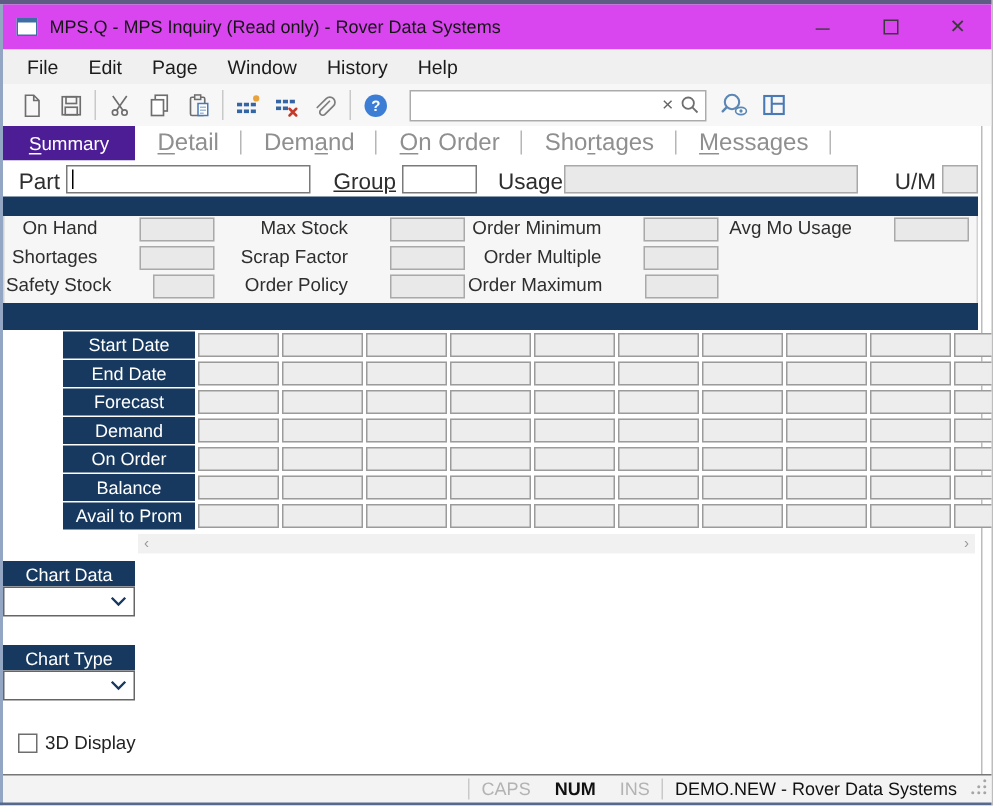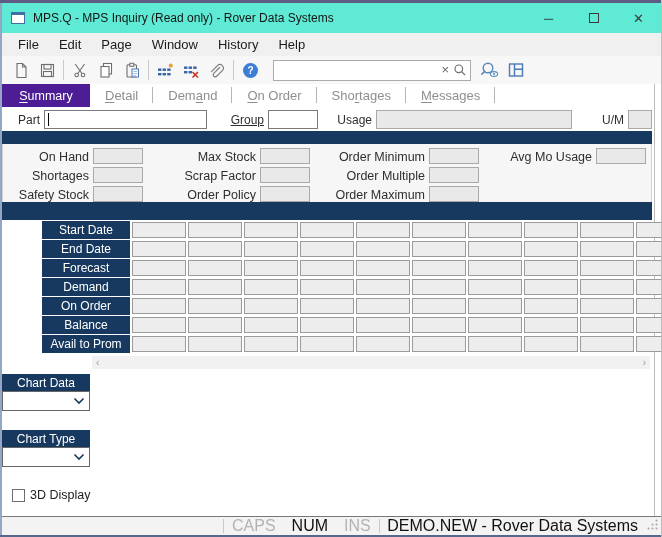--- a/index.html
+++ b/index.html
@@ -8,21 +8,21 @@
   .window { position:relative; width:662px; height:537px; background:#fff; overflow:hidden;
             border-right:1px solid #bdbdbd; }
   .abs { position:absolute; }
 
   
   .top-strip { left:0; top:0; width:662px; height:3px; background:#5f5c84; }
   .left-edge { left:0; top:3px; width:2px; height:534px; background:#93a6c3; }
   .bottom-edge { left:0; top:535px; width:662px; height:2px; background:#56688c; }
 
   
-  .titlebar { left:2px; top:3px; width:659px; height:30px; background:#5eead4; display:flex; align-items:center; }
+  .titlebar { left:2px; top:3px; width:659px; height:30px; background:#d946ef; display:flex; align-items:center; }
   .app-icon { width:14px; height:12px; border:1px solid #3f6ea5; border-top:3px solid #3f6ea5; background:#fff; margin-left:9px; }
   .title-text { font-size:12px; color:#151515; margin-left:8px; white-space:nowrap; }
   .winbtns { margin-left:auto; display:flex; height:100%; }
   .winbtn { width:45px; height:100%; display:flex; align-items:center; justify-content:center;
             font-size:13px; color:#3a3a3a; }
   .maxglyph { width:10px; height:10px; border:1px solid #3a3a3a; display:inline-block; }
 
   
   .menubar { left:2px; top:33px; width:659px; height:23px; background:#f0f0f0; display:flex; align-items:center; padding-left:6px; }
   .menu-item { font-size:13px; color:#1b1b1b; padding:2px 10px; }
@@ -32,37 +32,37 @@
   .tbtn { width:26px; height:24px; display:flex; align-items:center; justify-content:center; }
   .tsep { width:1px; height:20px; background:#c9c9c9; margin:0 3px; }
   .searchwrap { position:relative; margin-left:10px; }
   .searchbox { width:198px; height:21px; border:1px solid #ababab; background:#fff; font-size:12px; padding:0 36px 0 5px; outline:none; }
   .search-clear { position:absolute; right:22px; top:2px; font-size:13px; color:#666; }
   .search-mag { position:absolute; right:4px; top:3px; }
 
   
   .tabbar { left:2px; top:84px; width:652px; height:23px; background:#fff; display:flex; align-items:stretch; }
   .tab-sel { width:88px; background:#4c1d95; color:#fff; display:flex; align-items:center; justify-content:center; font-size:12.5px; }
-  .tab { display:flex; align-items:center; padding:0 15px; font-size:13px; color:#8f8f8f; position:relative; }
+  .tab { display:flex; align-items:center; padding:0 15px; font-size:16px; color:#8f8f8f; position:relative; }
   .tab:after { content:""; position:absolute; right:0; top:3px; height:16px; width:1px; background:#b6b6b6; }
   .accel { text-decoration:underline; text-underline-offset:2px; }
 
   .content { left:2px; top:107px; width:652px; height:409px; background:#fff; }
   .vline { left:654px; top:84px; width:1px; height:432px; background:#bcbcbc; }
 
-  .lbl { position:absolute; font-size:12px; color:#2e2e2e; text-align:right; white-space:nowrap; }
+  .lbl { position:absolute; font-size:15px; color:#2e2e2e; text-align:right; white-space:nowrap; }
   .inp { position:absolute; border:1px solid #7a7a7a; background:#fff; }
   .inp.dis { background:#e9e9e9; border:1px solid #a9a9a9; }
   .caret { position:absolute; left:3px; top:2px; width:1px; height:13px; background:#000; }
 
   .navybar { position:absolute; background:#17395f; }
   .fields-panel { position:absolute; left:0; top:37px; width:650px; height:58px; background:#f6f6f6;
                   border-left:1px solid #d2d2d2; border-right:1px solid #d2d2d2; }
   .fcol { position:absolute; display:flex; flex-direction:column; }
-  .frow { display:flex; align-items:flex-end; justify-content:flex-end; height:19px; }
+  .frow { display:flex; align-items:flex-start; justify-content:flex-end; height:19px;gap:24px; }
   .frow .flbl { font-size:12.5px; color:#2e2e2e; margin-right:4px; white-space:nowrap; }
   .frow .finp { width:50px; height:16px; background:#e9e9e9; border:1px solid #a9a9a9; }
 
   
   .grid { position:absolute; left:0; top:114px; width:650px;margin-left:40px; }
   .trow { position:relative; height:19px; }
   .rowlabel { position:absolute; left:0; top:0; width:88px; height:18px; background:#17395f; color:#fff;
               font-size:12px; display:flex; align-items:center; justify-content:center; }
   .cells { position:absolute; left:90px; top:1px; display:flex; }
   .cell { width:54px; height:16px; background:#ededed; border:1px solid #9b9b9b; margin-right:2px; }
@@ -73,24 +73,24 @@
   .panel-hdr { position:absolute; left:0; width:88px; height:17px; background:#17395f; color:#fff;
                font-size:12px; display:flex; align-items:center; justify-content:center; }
   .dropdown { position:absolute; left:0; width:88px; height:20px; background:#fff; border:1px solid #666;
               display:flex; align-items:center; justify-content:flex-end; padding-right:4px; font-size:12px; color:#222; }
   .cbrow { position:absolute; left:10px; top:381px; display:flex; align-items:center; }
   .cbox { width:13px; height:13px; border:1px solid #6e6e6e; background:#fff; }
   .cblabel { font-size:12.5px; color:#222; margin-left:5px; }
 
   
   .statusbar { left:0; top:516px; width:662px; height:19px; background:#f3f3f3; border-top:1px solid #777;
-               display:flex; align-items:center; font-size:16px; }
+               display:flex; align-items:center; font-size:12px; }
   .sb-sep { width:1px; height:14px; background:#c9c9c9; }
   .sb-dim { color:#b3b3b3; padding:0 8px; }
-  .sb-on { color:#111; font-weight:400; padding:0 8px;text-align:center; }
+  .sb-on { color:#111; font-weight:700; padding:0 8px;text-align:center; }
   .sb-msg { color:#111; padding:0 8px; white-space:nowrap; }
   .sb-spacer { width:360px; }
   .grip { margin-left:auto; margin-right:3px; }
 </style>
 </head>
 <body>
 
 <div class="window">
   <div class="abs top-strip"></div>
 

